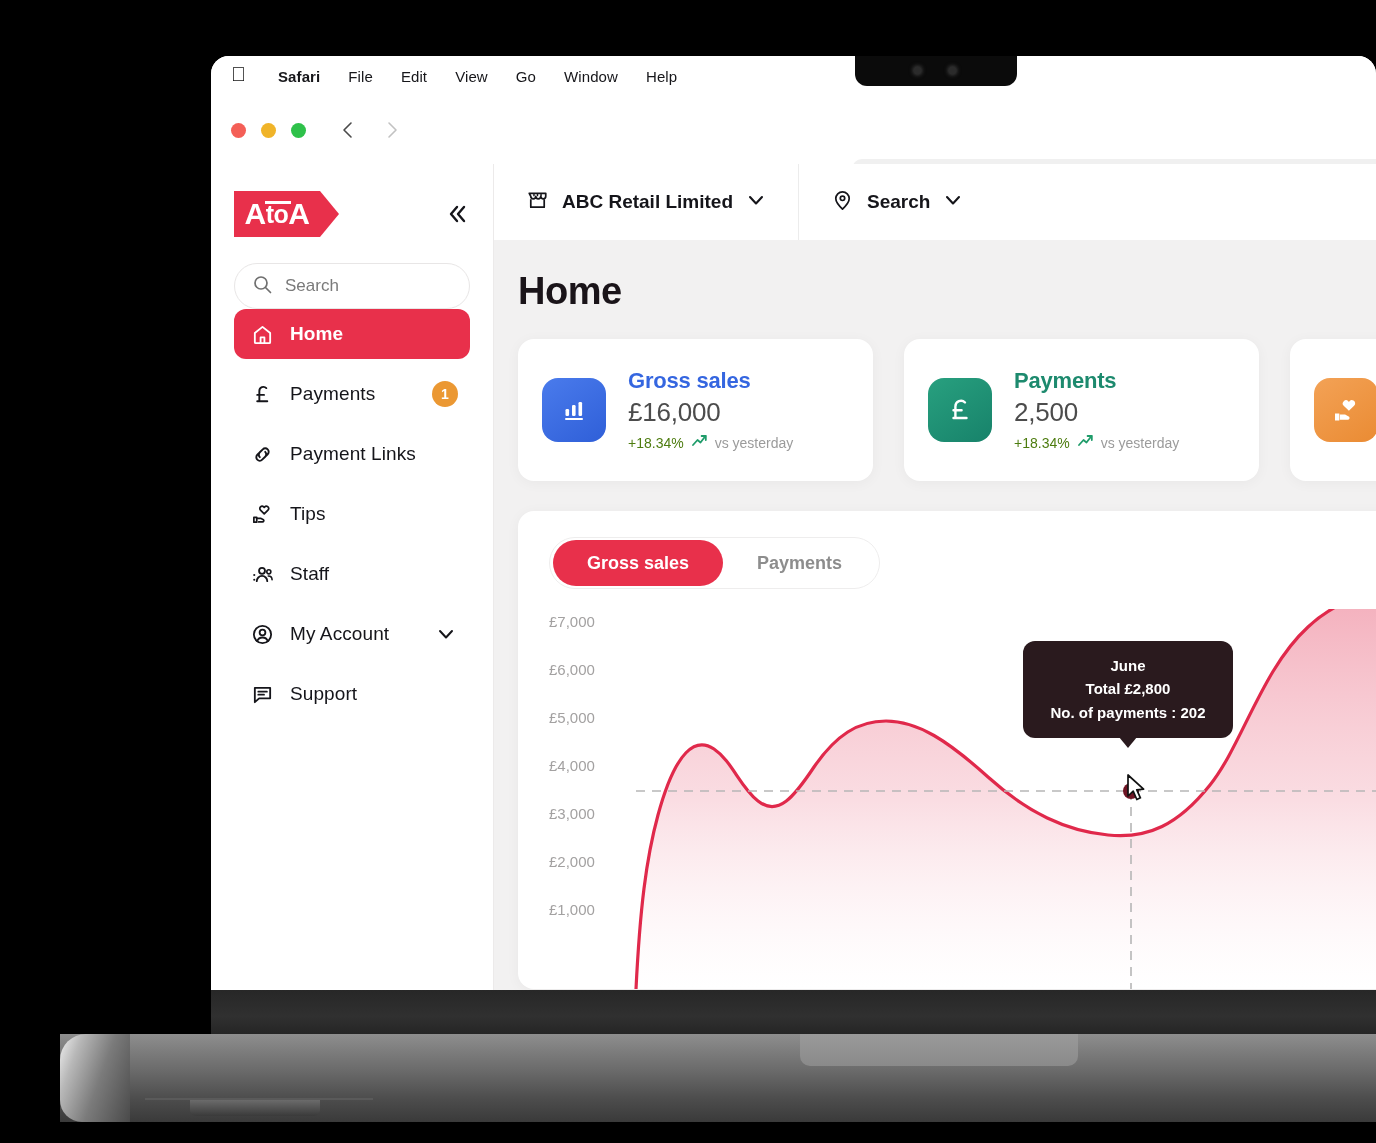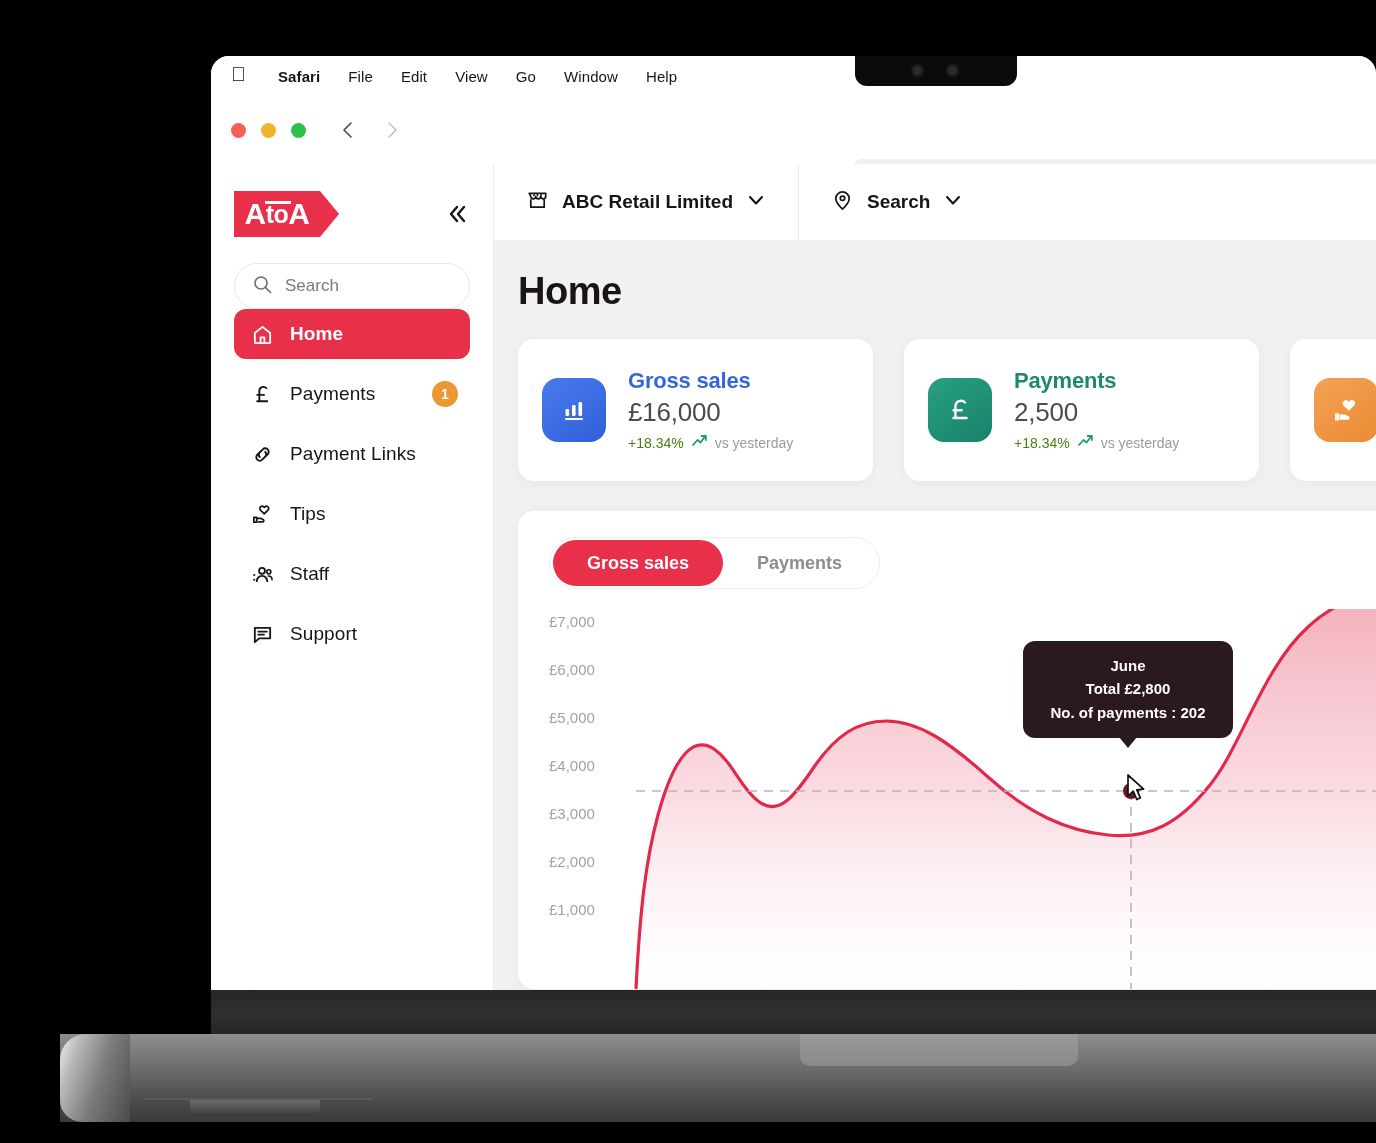--- a/index.html
+++ b/index.html
@@ -652,20 +652,35 @@
               <path d="M6 19 a5.5 5.5 0 0 1 11 0" fill="none" stroke="#15151a" stroke-width="1.9" stroke-linecap="round"></path>
               <circle cx="18.6" cy="9.2" r="2.1" fill="none" stroke="#15151a" stroke-width="1.7"></circle>
               <path d="M18 13.6 a4 4 0 0 1 4 3.8" fill="none" stroke="#15151a" stroke-width="1.7" stroke-linecap="round"></path>
               <circle cx="3.4" cy="12.5" r="1.1" fill="#15151a"></circle>
               <circle cx="3.4" cy="17.5" r="1.1" fill="#15151a"></circle>
             </svg>
           </span>
           <span class="nav-label">Staff</span>
         </div>
 
+        <div class="nav-item">
+          <span class="nav-icon">
+            <svg width="23" height="23" viewBox="0 0 24 24">
+              <circle cx="12" cy="12" r="9" fill="none" stroke="#15151a" stroke-width="1.9"></circle>
+              <circle cx="12" cy="10" r="3" fill="none" stroke="#15151a" stroke-width="1.9"></circle>
+              <path d="M6.4 19 a6 6 0 0 1 11.2 0" fill="none" stroke="#15151a" stroke-width="1.9" stroke-linecap="round"></path>
+            </svg>
+          </span>
+          <span class="nav-label">My Account</span>
+          <span class="nav-chevron">
+            <svg width="20" height="20" viewBox="0 0 20 20">
+                <path d="M4 7 L10 13.5 L16 7" fill="none" stroke="#15151a" stroke-width="2" stroke-linecap="round" stroke-linejoin="round"></path>
+              </svg>
+          </span>
+        </div>
 
         <div class="nav-item">
           <span class="nav-icon">
             <svg width="23" height="23" viewBox="0 0 24 24">
               <path d="M4 5 h16 v11 H8.5 L4 20 Z" fill="none" stroke="#15151a" stroke-width="1.9" stroke-linejoin="round"></path>
               <path d="M7.6 9 h9 M7.6 12.2 h6" stroke="#15151a" stroke-width="1.8" stroke-linecap="round"></path>
             </svg>
           </span>
           <span class="nav-label">Support</span>
         </div>

